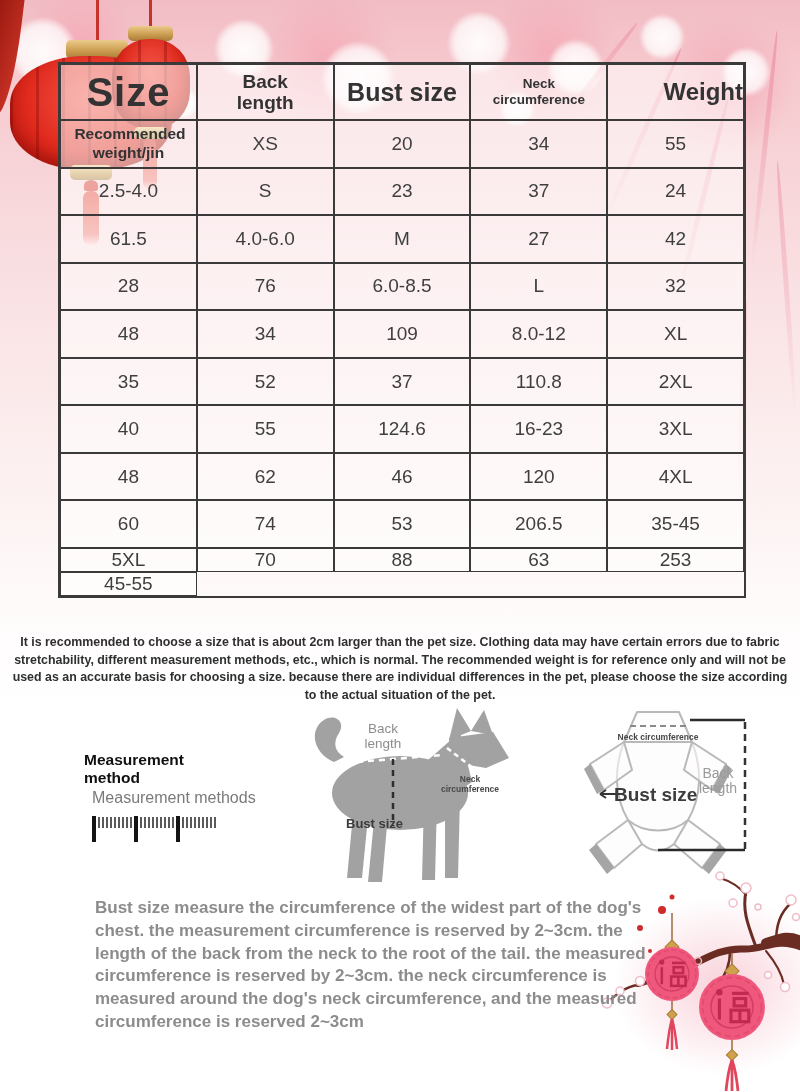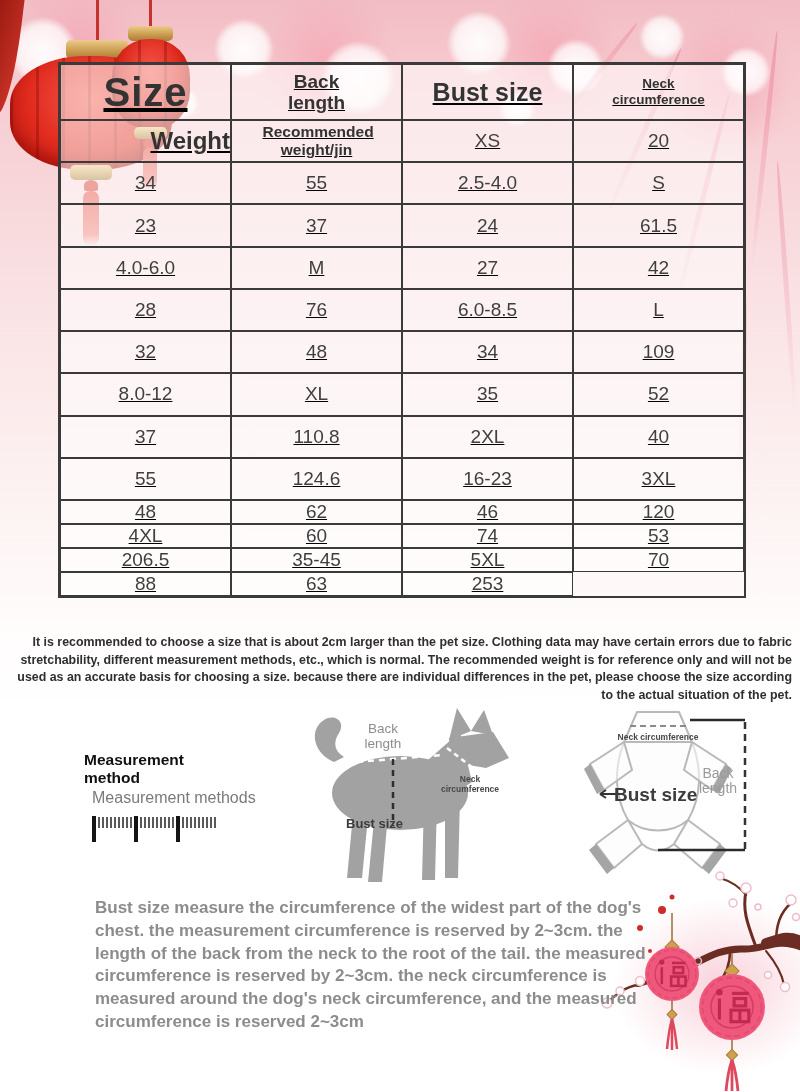--- a/index.html
+++ b/index.html
@@ -54,38 +54,38 @@
   .lantern-a .l-tassel{left:79px;top:191px;width:16px;height:54px;}
   .lantern-b{left:110px;top:0;width:84px;height:195px;}
   .lantern-b .l-string{left:39px;top:0;height:28px;}
   .lantern-b .cap-t{left:18px;top:26px;width:45px;height:15px;}
   .lantern-b .l-body{left:2px;top:39px;width:78px;height:90px;}
   .lantern-b .cap-b{left:24px;top:127px;width:33px;height:12px;}
   .lantern-b .l-knob{left:34px;top:139px;width:12px;height:9px;}
   .lantern-b .l-tassel{left:33px;top:147px;width:14px;height:42px;}
   
   .table{position:absolute;left:58px;top:62px;width:684px;height:532px;z-index:2;
-    display:grid;grid-template-columns:repeat(4,1fr);grid-template-rows:56px repeat(9,1fr);
-    border:2px solid #3a3a3a;text-decoration:underline;}
+    display:grid;grid-template-columns:repeat(5,1fr);grid-template-rows:56px repeat(9,1fr);
+    border:2px solid #3a3a3a;}
   .cell{display:flex;align-items:center;justify-content:center;border:1px solid #3a3a3a;
     background:rgba(255,255,255,0.55);color:#3f3f3f;text-align:center;}
   .cell.data{font-size:19px;}
   .cell.header{color:#333;font-weight:700;}
   .h0{font-size:40px;font-weight:800;letter-spacing:1px;}
   .h1{font-size:19px;line-height:1.12;}
   .h1 span{display:inline-block;max-width:62px;}
   .h2{font-size:25px;}
   .h3{font-size:13.5px;line-height:1.15;}
   .h3 span{display:inline-block;max-width:95px;}
   .h4{font-size:24px;justify-content:flex-end;}
   .h5{font-size:15.5px;line-height:1.2;}
   .h5 span{display:inline-block;max-width:108px;}
   
   .disclaimer{position:absolute;left:8px;top:634px;width:784px;z-index:3;
-    font-size:12.4px;font-weight:700;color:#2f2f2f;text-align:right;line-height:1.42;}
+    font-size:12.4px;font-weight:700;color:#2f2f2f;text-align:center;line-height:1.42;}
   .m-title{position:absolute;left:84px;top:751px;width:118px;font-size:15.5px;font-weight:700;color:#101010;line-height:1.18;z-index:3;}
   .m-sub{position:absolute;left:92px;top:789px;font-size:16px;color:#7a7a7a;z-index:3;}
   .ruler{position:absolute;left:92px;top:816px;display:flex;align-items:flex-start;z-index:3;}
   .rbar{margin-right:2px;}
   .rbar.tall{width:4px;height:26px;background:#141414;}
   .rbar.short{width:2px;height:11px;background:#5a5a5a;margin-top:1px;}
   .note{position:absolute;left:95px;top:897px;width:552px;z-index:3;
     font-size:17px;font-weight:700;color:#8c8c8c;line-height:1.34;}
   
   .diagram{position:absolute;z-index:2;}
@@ -207,20 +207,21 @@
       <div class="cell data">60</div>
       <div class="cell data">74</div>
       <div class="cell data">53</div>
       <div class="cell data">206.5</div>
       <div class="cell data">35-45</div>
       <div class="cell data">5XL</div>
       <div class="cell data">70</div>
       <div class="cell data">88</div>
       <div class="cell data">63</div>
       <div class="cell data">253</div>
+      <div class="cell data">45-55</div>
     </div>
 
   <div class="disclaimer">It is recommended to choose a size that is about 2cm larger than the pet size. Clothing data may have certain errors due to fabric stretchability, different measurement methods, etc., which is normal. The recommended weight is for reference only and will not be used as an accurate basis for choosing a size. because there are individual differences in the pet, please choose the size according to the actual situation of the pet.</div>
 
   <div class="m-title">Measurement method</div>
   <div class="m-sub">Measurement methods</div>
   <div class="ruler" id="ruler">
       <div class="rbar tall"></div>
       <div class="rbar short"></div>
       <div class="rbar short"></div>

